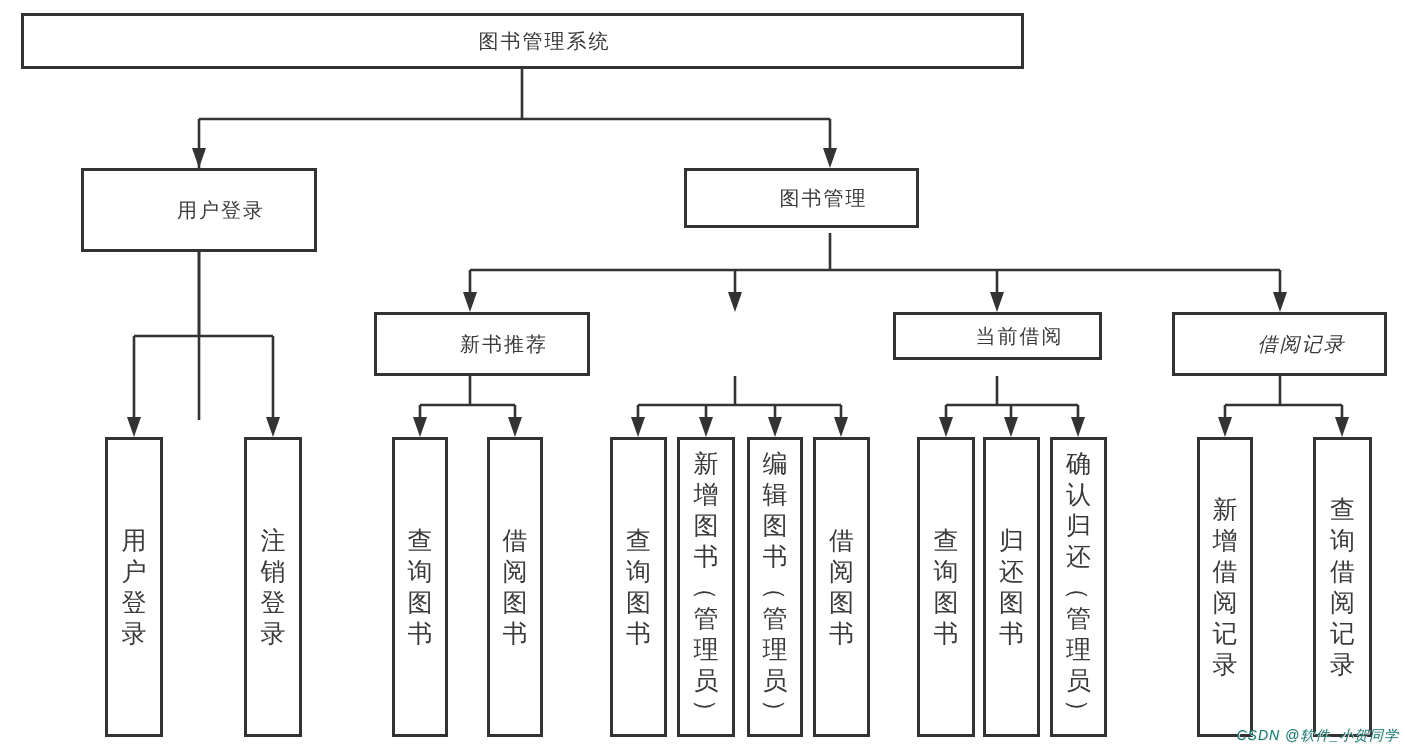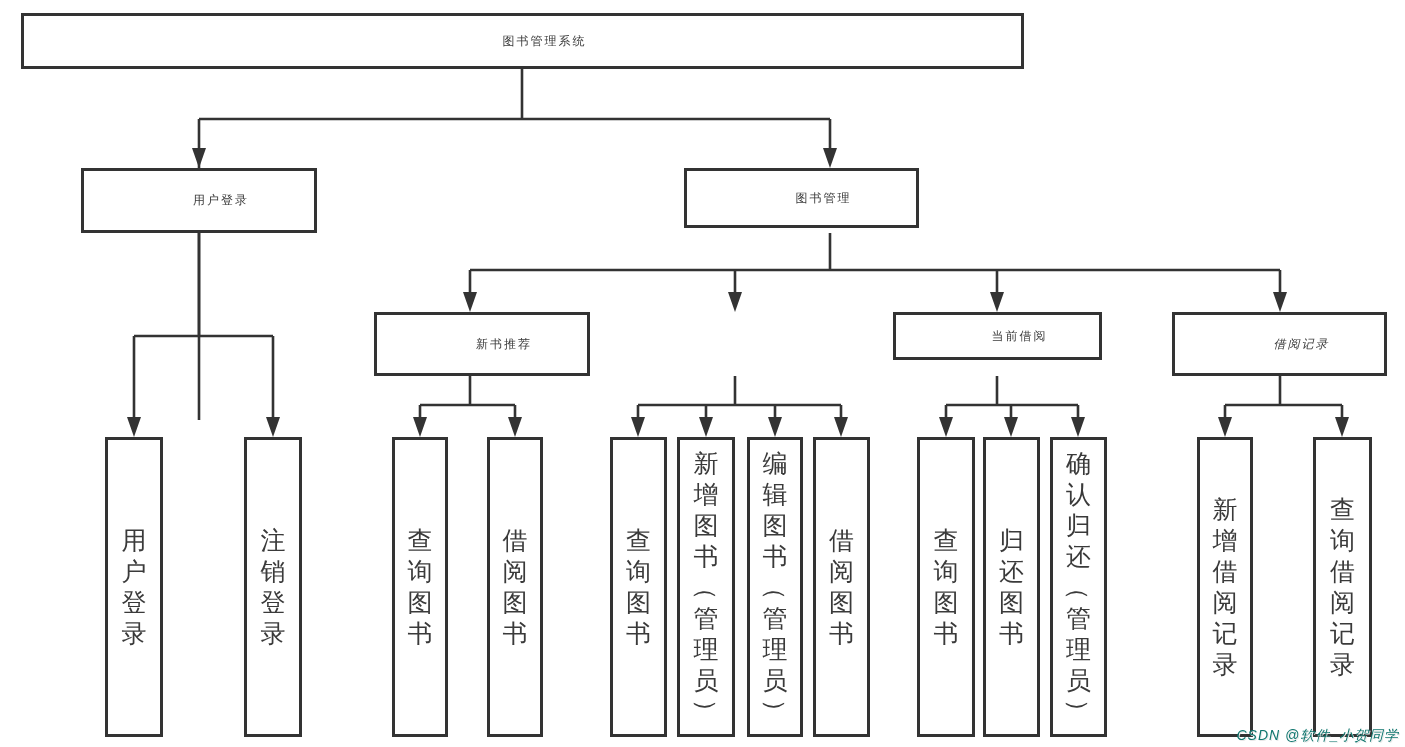--- a/index.html
+++ b/index.html
@@ -18,21 +18,21 @@
     pointer-events: none;
   }
   .node {
     position: absolute;
     box-sizing: border-box;
     border: 3px solid #333333;
     background: #ffffff;
     display: flex;
     align-items: center;
     justify-content: center;
-    font-size: 12px;
+    font-size: 20px;
     letter-spacing: 2px;
     color: #3a3a3a;
     z-index: 2;
     padding-left: 44px;
   }
   .leaf {
     position: absolute;
     top: 437px;
     height: 300px;
     box-sizing: border-box;
@@ -105,21 +105,21 @@
       <polygon points="939,417 953,417 946,437"></polygon>
       <polygon points="1004,417 1018,417 1011,437"></polygon>
       <polygon points="1071,417 1085,417 1078,437"></polygon>
       <polygon points="1218,417 1232,417 1225,437"></polygon>
       <polygon points="1335,417 1349,417 1342,437"></polygon>
     </g>
   </svg>
 
   <div class="node" style="left:21px; top:13px; width:1003px; height:56px;">图书管理系统</div>
 
-  <div class="node" style="left:81px; top:168px; width:236px; height:65px;">用户登录</div>
+  <div class="node" style="left:81px; top:168px; width:236px; height:84px;">用户登录</div>
   <div class="node" style="left:684px; top:168px; width:235px; height:60px;">图书管理</div>
 
   <div class="node" style="left:374px; top:312px; width:216px; height:64px;">新书推荐</div>
   <div class="node" style="left:893px; top:312px; width:209px; height:48px;">当前借阅</div>
   <div class="node" style="left:1172px; top:312px; width:215px; height:64px;font-style:italic;">借阅记录</div>
 
   <div class="leaf" style="left:105px; width:58px;">
       <span>用</span>
       <span>户</span>
       <span>登</span>

